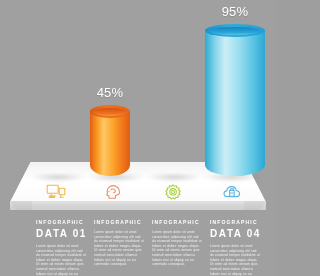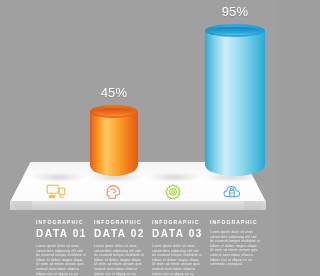--- a/index.html
+++ b/index.html
@@ -187,21 +187,21 @@
     <div class="platform">
       <div class="platform-top"></div>
       <div class="platform-front"></div>
       <div class="platform-front-left"></div>
       <div class="platform-front-right"></div>
     </div>
 
     <div class="bar-floor-shadow" style="left:30px; width:56px; top:174px;"></div>
 
     <div class="bar-floor-shadow" style="left:88px; width:56px; top:174px;"></div>
-    <div class="bar" style="left:90px; width:48px; height:71px; bottom:36px;">
+    <div class="bar" style="left:90px; width:40px; height:71px; bottom:36px;">
       <div class="bar-body" style="background:linear-gradient(90deg,#e35f14 0%,#f7941d 16%,#ffc766 34%,#fba42a 58%,#f0761a 82%,#e05c14 100%);"></div>
       <div class="bar-cap" style="background:linear-gradient(90deg,#dc5a14 0%,#f0701c 40%,#e86418 100%);">
         <div class="bar-cap-inner" style="background:linear-gradient(180deg,#d4540f 0%,#ee7320 70%,#fb9336 100%);"></div>
       </div>
       <div class="bar-label" style="top:-20px;">45%</div>
     </div>
 
     <div class="bar-floor-shadow" style="left:146px; width:56px; top:174px;"></div>
 
     <div class="bar-floor-shadow" style="left:203px; width:58px; top:174px;"></div>
@@ -262,30 +262,29 @@
   <div id="legend">
 
     <div class="legend-col" style="left:36px;">
       <div class="legend-kicker">INFOGRAPHIC</div>
       <div class="legend-title">DATA 01</div>
       <div class="legend-body">Lorem ipsum dolor sit amet consectetur adipiscing elit sed do eiusmod tempor incididunt ut labore et dolore magna aliqua. Ut enim ad minim veniam quis nostrud exercitation ullamco laboris nisi ut aliquip ex ea commodo consequat.</div>
     </div>
 
     <div class="legend-col" style="left:94px;">
       <div class="legend-kicker">INFOGRAPHIC</div>
-      <div class="legend-title">DATA 02</div>
       <div class="legend-body">Lorem ipsum dolor sit amet consectetur adipiscing elit sed do eiusmod tempor incididunt ut labore et dolore magna aliqua. Ut enim ad minim veniam quis nostrud exercitation ullamco laboris nisi ut aliquip ex ea commodo consequat.</div>
     </div>
 
     <div class="legend-col" style="left:152px;">
       <div class="legend-kicker">INFOGRAPHIC</div>
-      <div class="legend-title">DATA 03</div>
       <div class="legend-body">Lorem ipsum dolor sit amet consectetur adipiscing elit sed do eiusmod tempor incididunt ut labore et dolore magna aliqua. Ut enim ad minim veniam quis nostrud exercitation ullamco laboris nisi ut aliquip ex ea commodo consequat.</div>
     </div>
 
     <div class="legend-col" style="left:210px;">
       <div class="legend-kicker">INFOGRAPHIC</div>
+      <div class="legend-title">DATA 04</div>
       <div class="legend-body">Lorem ipsum dolor sit amet consectetur adipiscing elit sed do eiusmod tempor incididunt ut labore et dolore magna aliqua. Ut enim ad minim veniam quis nostrud exercitation ullamco laboris nisi ut aliquip ex ea commodo consequat.</div>
     </div>
 
   </div>
 
 </div>
 
 </body></html>

